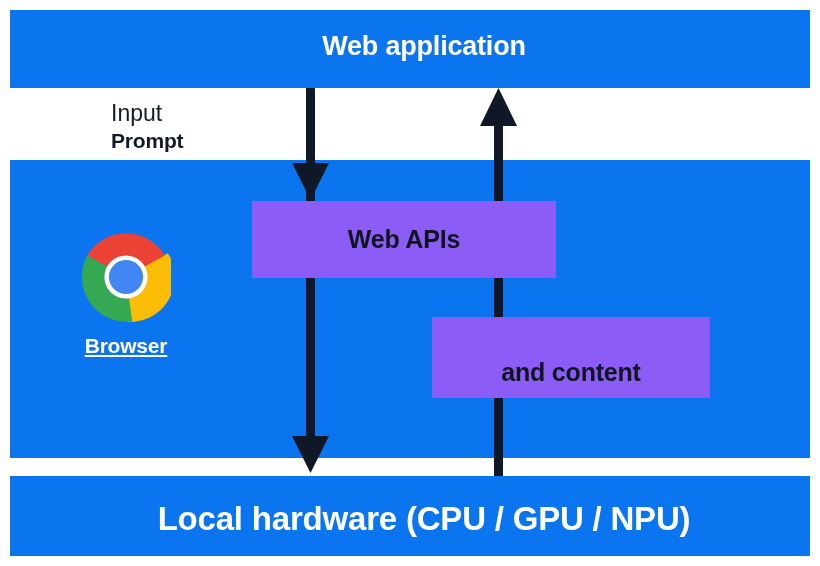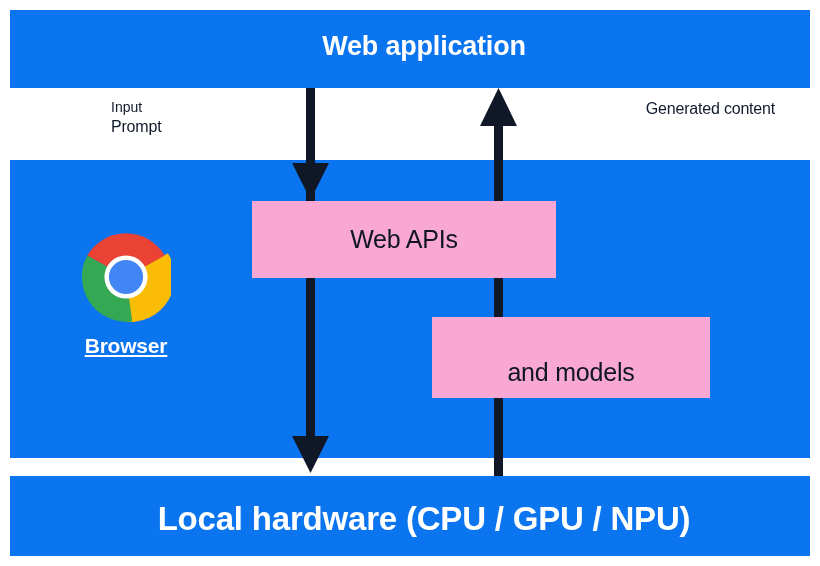--- a/index.html
+++ b/index.html
@@ -76,28 +76,28 @@
     position: absolute;
     left: 0; top: 0;
     width: 820px; height: 566px;
     z-index: 5;
     pointer-events: none;
   }
 
   
   .ybox {
     position: absolute;
-    background: #f9a8d4;
+    background: #8b5cf6;
     z-index: 6;
     display: flex;
     align-items: center;
     justify-content: center;
     text-align: center;
     color: #10161f;
-    font-weight: 400;
+    font-weight: 700;
     letter-spacing: -0.2px;
     line-height: 1.18;
   }
   .ybox-webapis {
     left: 252px;
     top: 201px;
     width: 304px;
     height: 77px;
     font-size: 25px;
   }
@@ -111,27 +111,27 @@
 
   
   .io-caption {
     position: absolute;
     z-index: 7;
     color: #111a2b;
     line-height: 1.28;
   }
   .io-caption .io-kind {
     display: block;
-    font-size: 14px;
+    font-size: 23px;
     font-weight: 400;
   }
   .io-caption .io-value {
     display: block;
-    font-size: 16px;
-    font-weight: 400;
+    font-size: 21px;
+    font-weight: 700;
     letter-spacing: -0.2px;
   }
   .io-input {
     left: 111px;
     top: 99px;
     text-align: left;
   }
   .io-output {
     right: 45px;
     top: 99px;
@@ -183,26 +183,25 @@
     </g>
   </svg>
 
   <div class="ybox ybox-webapis">
     <span>Web APIs</span>
   </div>
 
   <div class="ybox ybox-builtin">
     <span>
       <br>
-      <span>and models</span>
+      <span>and content</span>
     </span>
   </div>
 
   <div class="io-caption io-input">
     <span class="io-kind">Input</span>
     <span class="io-value">Prompt</span>
   </div>
 
   <div class="io-caption io-output">
-    <span class="io-value">Generated content</span>
   </div>
 
 </div>
 
 </body></html>

